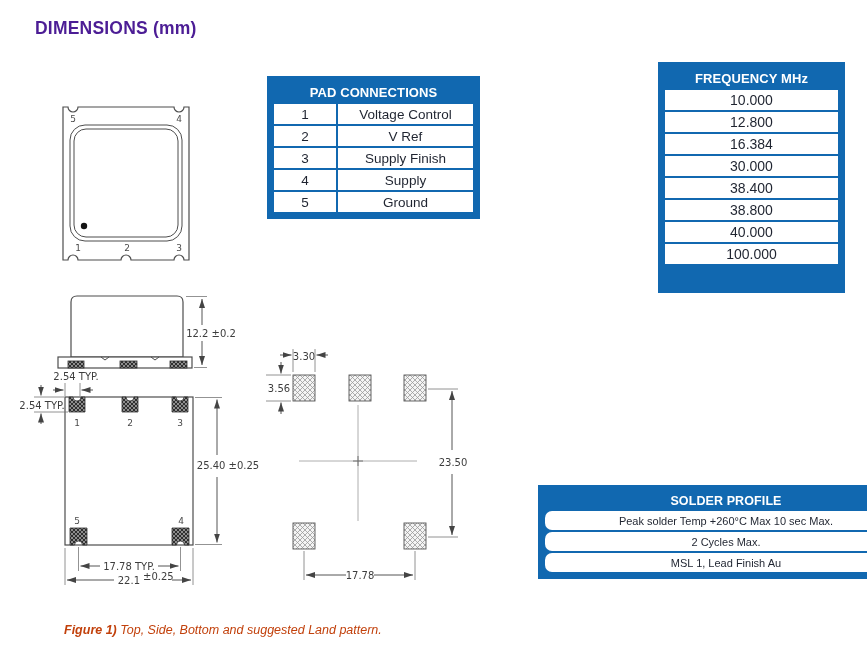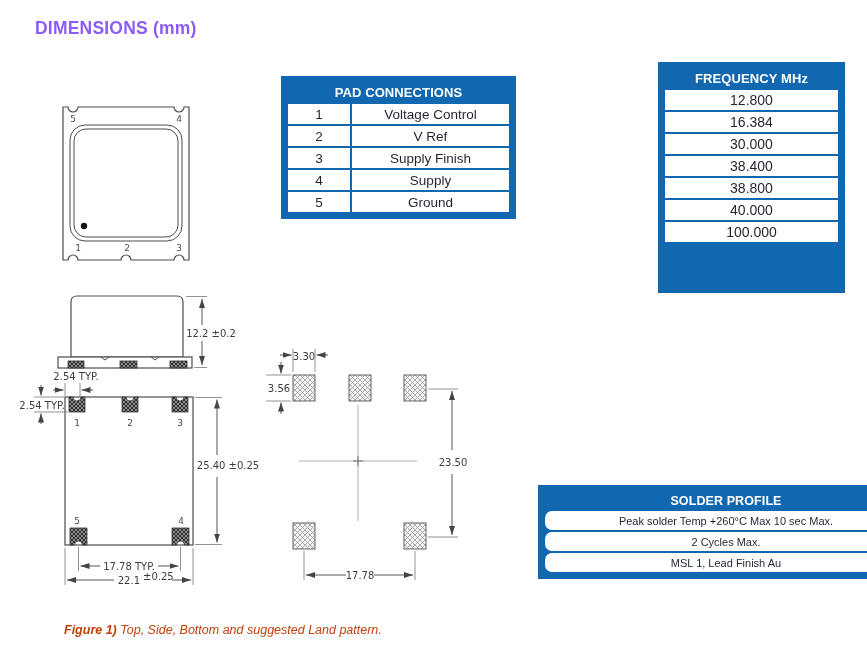--- a/index.html
+++ b/index.html
@@ -4,39 +4,39 @@
 <style>
   html,body{margin:0;padding:0;background:#ffffff;}
   body{
     position:relative;
     width:867px;height:655px;
     font-family:"Liberation Sans",sans-serif;
     overflow:hidden;
   }
   .page-title{
     position:absolute;left:35px;top:18px;
-    font-size:17.5px;font-weight:bold;color:#8b5cf6;
+    font-size:17.5px;font-weight:bold;color:#4c1d95;
     letter-spacing:.2px;
   }
   
   .blue-table{
     position:absolute;display:grid;gap:2px;padding:7px;background:#1168b0;
     box-sizing:border-box;
   }
   .blue-table .hdr{
     background:#1168b0;color:#ffffff;font-weight:bold;
     display:flex;align-items:center;justify-content:center;
     grid-column:1 / -1;font-size:13px;letter-spacing:.1px;
   }
   .blue-table .cell{
     background:#ffffff;color:#1f2430;
     display:flex;align-items:center;justify-content:center;
     font-size:13.5px;
   }
-  #pad-table{left:281px;top:76px;width:235px;grid-template-columns:62px 1fr;grid-template-rows:19px repeat(5,20px);}
+  #pad-table{left:267px;top:76px;width:213px;grid-template-columns:62px 1fr;grid-template-rows:19px repeat(5,20px);}
   #freq-table{left:658px;top:62px;width:187px;grid-template-columns:1fr;grid-template-rows:19px repeat(9,20px);}
   #freq-table .cell{font-size:14px;}
   #solder-table{left:538px;top:485px;width:376px;grid-template-columns:1fr;grid-template-rows:17px repeat(3,19px);}
   #solder-table .cell{font-size:11px;border-radius:7px;}
   #solder-table .hdr{font-size:12.5px;}
   .caption{
     position:absolute;left:64px;top:623px;
     font-size:12.5px;color:#c2410c;font-style:italic;
   }
   .caption .cap-label{font-weight:bold;}
@@ -202,20 +202,21 @@
   <div class="cell">3</div>
   <div class="cell">Supply Finish</div>
   <div class="cell">4</div>
   <div class="cell">Supply</div>
   <div class="cell">5</div>
   <div class="cell">Ground</div>
 </div>
 
 <div id="freq-table" class="blue-table">
   <div class="hdr">FREQUENCY MHz</div>
+  <div class="cell">10.000</div>
   <div class="cell">12.800</div>
   <div class="cell">16.384</div>
   <div class="cell">30.000</div>
   <div class="cell">38.400</div>
   <div class="cell">38.800</div>
   <div class="cell">40.000</div>
   <div class="cell">100.000</div>
 </div>
 
 <div id="solder-table" class="blue-table">

